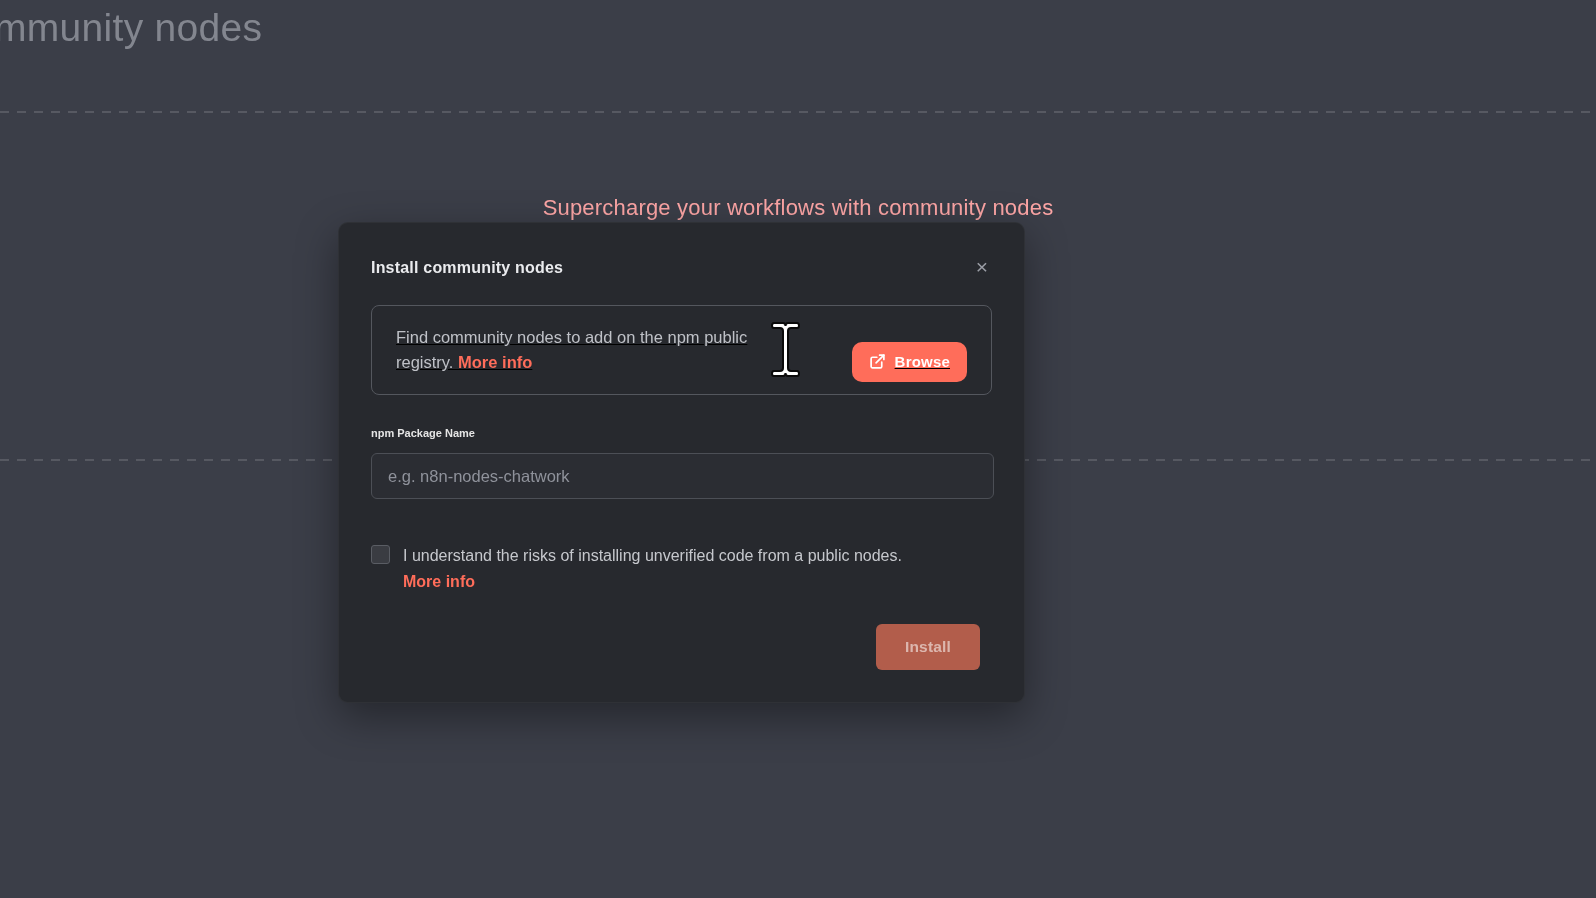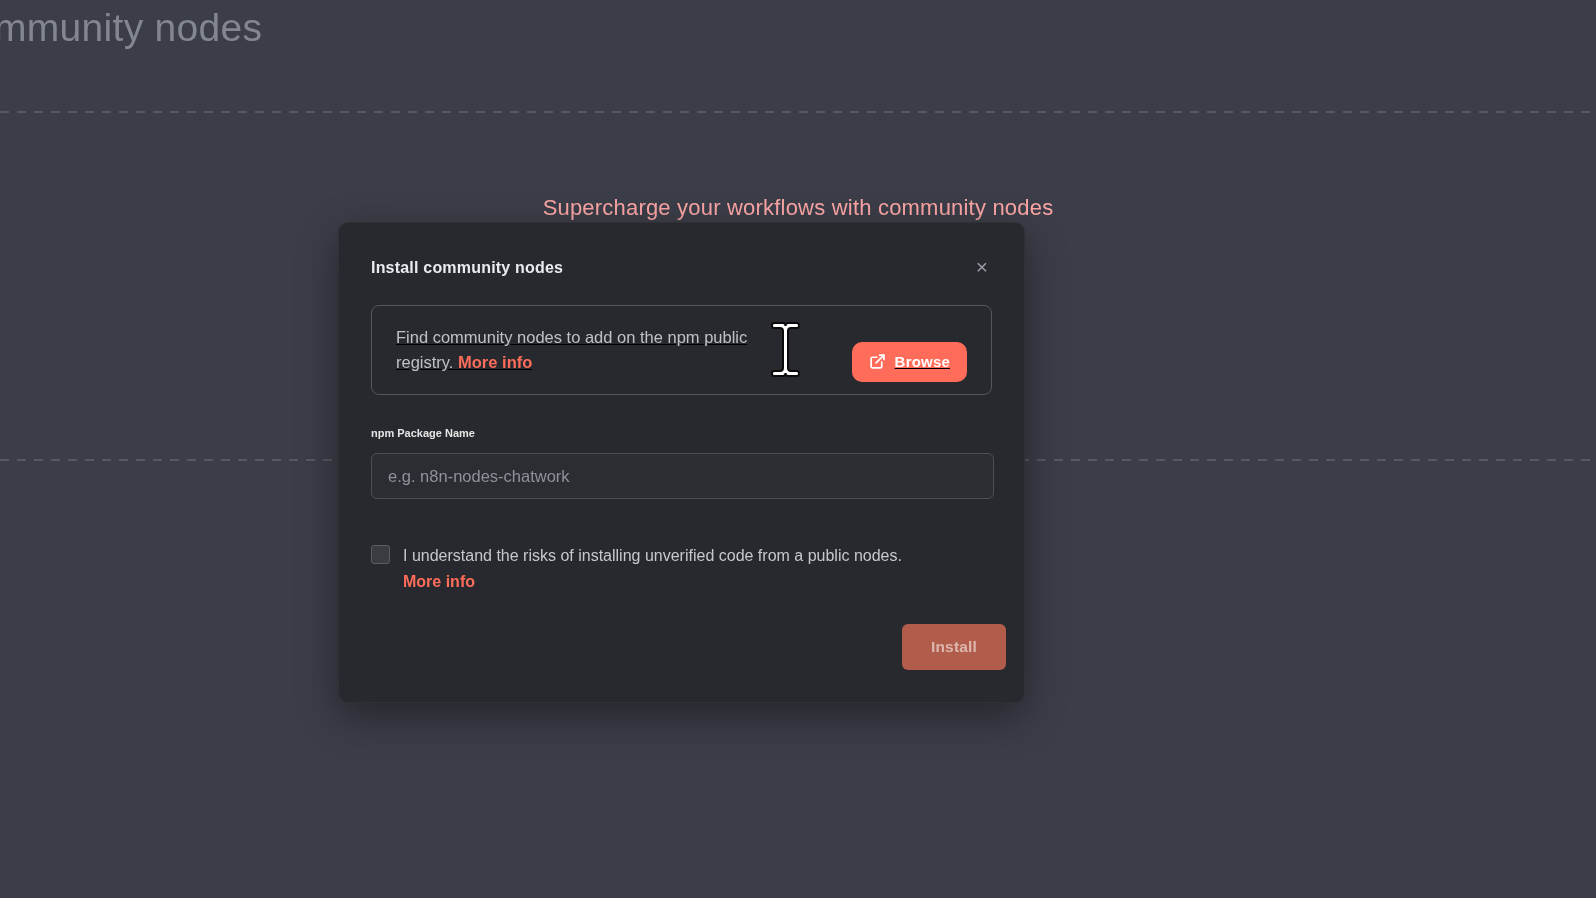--- a/index.html
+++ b/index.html
@@ -114,21 +114,21 @@
   .checkbox-label {
     font-size:16px; line-height:26px; color:#c6c8cd;
     flex:1 1 auto; min-width:0; cursor:pointer;
   }
   .cb-line1 {
     display:block; white-space:nowrap; overflow:hidden;
   }
   .cb-line2 { display:block; }
 
   .install-btn {
-    position:absolute; right:18px; bottom:32px;
+    position:absolute; right:44px; bottom:32px;
     width:104px; height:46px;
     background:#b25d4b;
     color:rgba(255,255,255,.55);
     border:none; border-radius:6px;
     font-size:15.5px; font-weight:700; letter-spacing:.2px;
     font-family:"Liberation Sans", sans-serif;
     cursor:not-allowed;
   }
 
   

